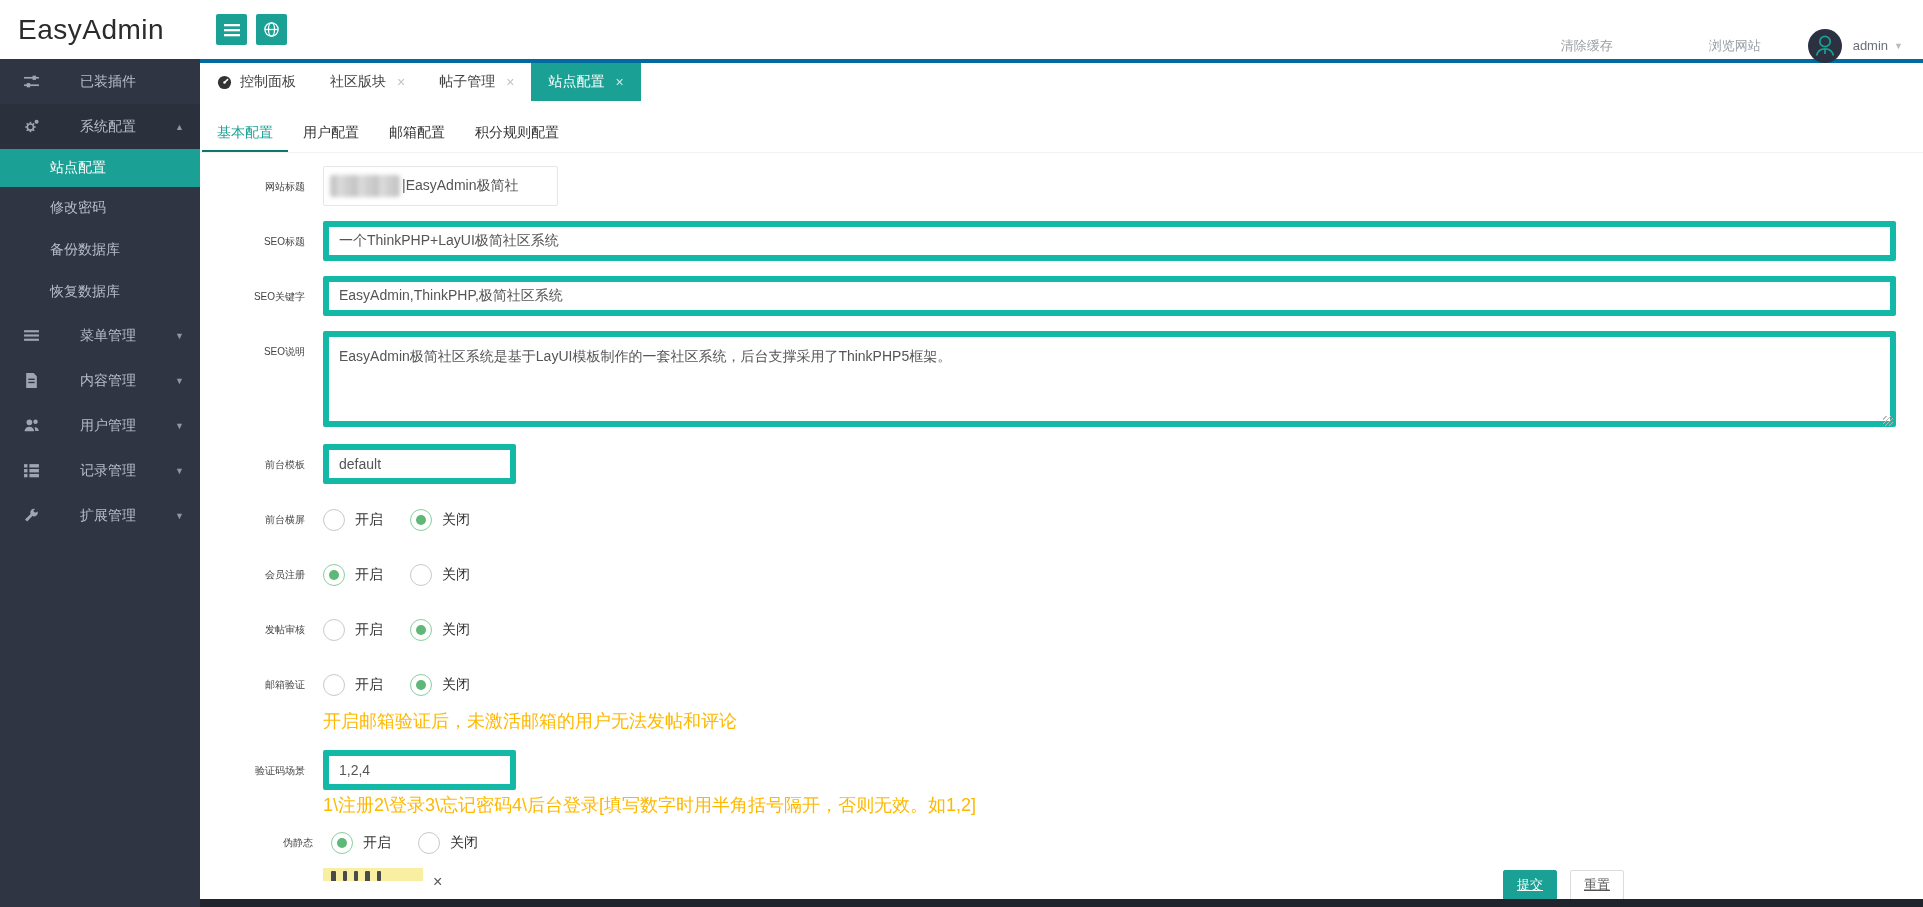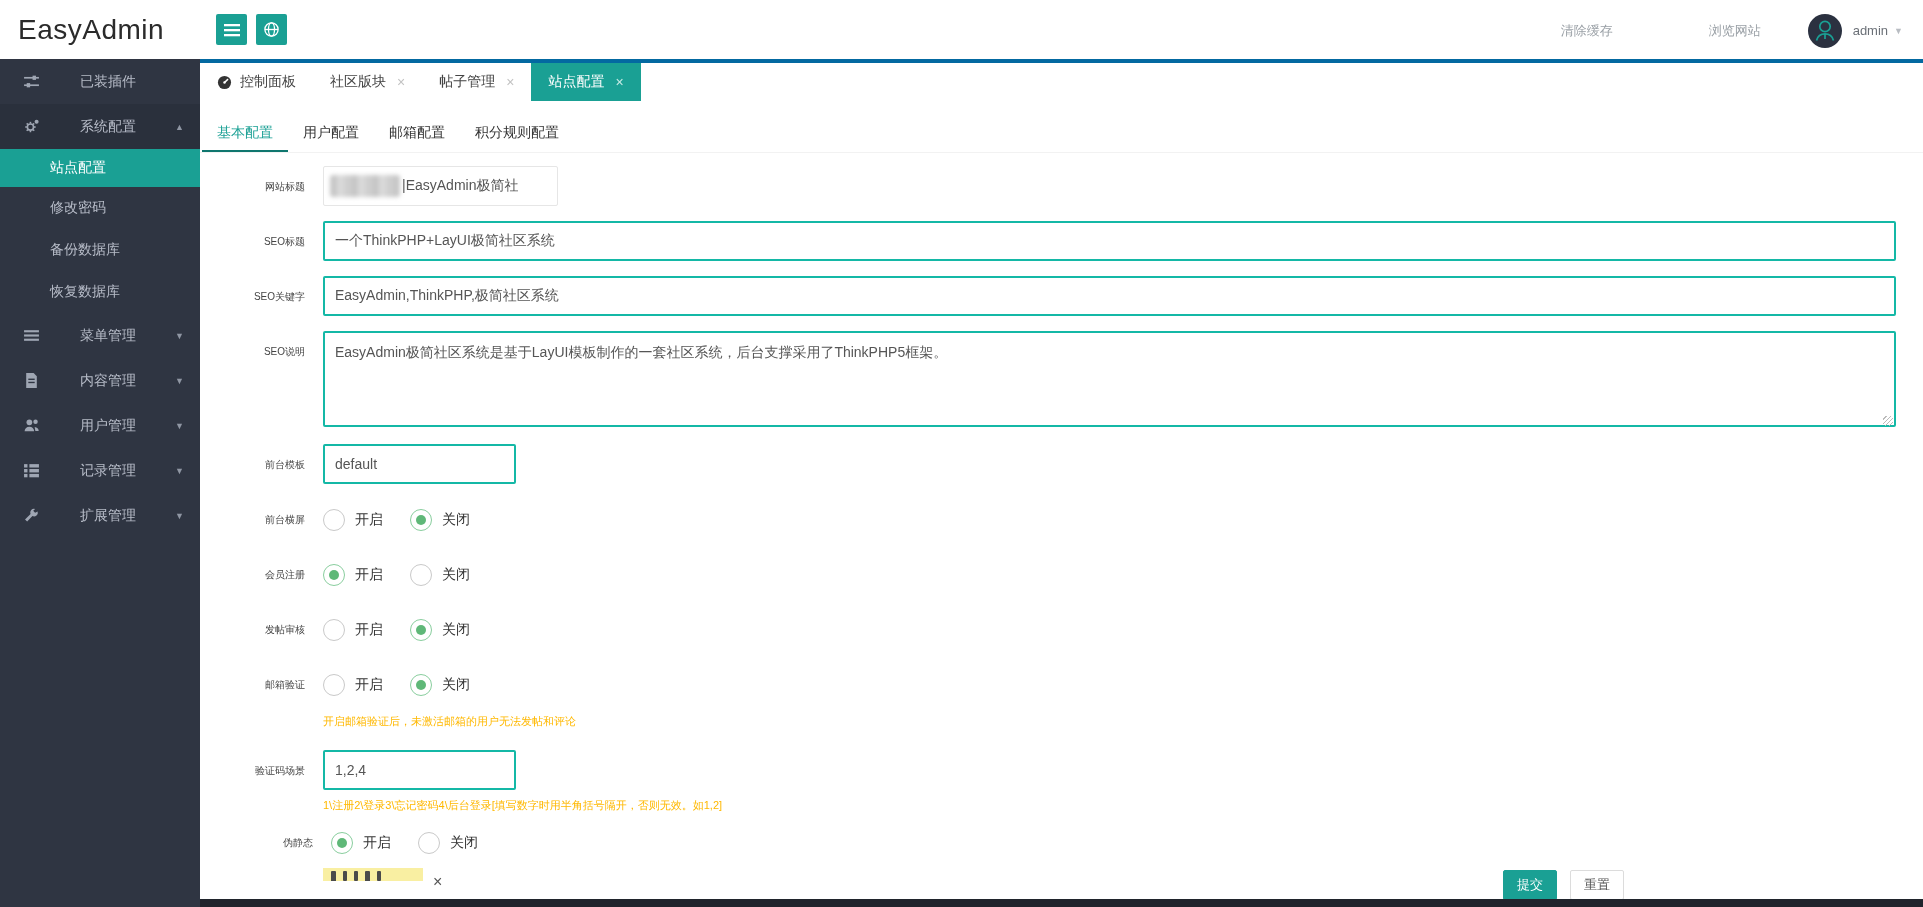--- a/index.html
+++ b/index.html
@@ -4,21 +4,21 @@
 <style>
   html,body{margin:0;padding:0;width:1923px;height:907px;overflow:hidden;background:#fff;
     font-family:"Liberation Sans","DejaVu Sans",sans-serif;-webkit-font-smoothing:antialiased;}
   
   .header{position:absolute;left:0;top:0;width:1923px;height:59px;background:#fff;z-index:5;}
   .logo{position:absolute;left:18px;top:0;width:182px;height:59px;line-height:59px;
     font-size:28px;color:#2b2b2b;letter-spacing:.5px;}
   .hbtn{position:absolute;top:14px;width:31px;height:31px;background:#1aa094;border:none;
     border-radius:2px;display:flex;align-items:center;justify-content:center;cursor:pointer;padding:0;}
   .hbtn.b1{left:216px;} .hbtn.b2{left:256px;}
-  .header-right{position:absolute;right:20px;top:1px;height:59px;display:flex;align-items:center;}
+  .header-right{position:absolute;right:20px;top:16px;height:59px;display:flex;align-items:center;}
   .hlink{color:#9aa0a6;font-size:13px;cursor:pointer;}
   .hlink.l1{margin-right:96px;} .hlink.l2{margin-right:46px;}
   .userbox{display:flex;align-items:center;cursor:pointer;}
   .uname{color:#6b7077;font-size:13px;margin-left:10px;}
   .ucaret{color:#b8bcc2;font-size:9px;margin-left:6px;}
   
   .sidebar{position:absolute;left:0;top:59px;width:200px;height:848px;background:#2f3542;}
   .sitem{display:flex;align-items:center;height:45px;padding:0 16px 0 23px;color:#b7bcc8;
     font-size:14px;cursor:pointer;position:relative;gap:28px;}
   .sitem .micon{width:17px;height:17px;margin-right:12px;flex-shrink:0;display:inline-flex;}
@@ -43,21 +43,21 @@
     padding-left:2px;}
   .ctab{padding:0 15px;line-height:40px;height:40px;font-size:14px;color:#333;cursor:pointer;
     box-sizing:border-box;}
   .ctab.active{color:#1aa094;border-bottom:2px solid #0f766e;}
   
   .form{padding:13px 27px 0 0;}
   .item{display:flex;margin-bottom:13px;}
   .item-label{width:123px;padding-right:18px;box-sizing:border-box;text-align:right;
     line-height:42px;color:#444;font-size:10px;flex-shrink:0;white-space:nowrap;}
   .ctrl{flex:1;min-width:0;}
-  .inp{height:40px;border:2px solid #14b8a6;border-radius:2px;padding:0 10px;font-size:14px;
+  .inp{height:40px;border:6px solid #14b8a6;border-radius:2px;padding:0 10px;font-size:14px;
     color:#555;box-sizing:border-box;outline:none;background:#fff;
     font-family:"Liberation Sans","DejaVu Sans",sans-serif;}
   .inp.full{width:100%;} .inp.w193{width:193px;}
   .ta-wrap{position:relative;width:100%;}
   textarea.inp{width:100%;height:96px;padding:9px 10px;resize:none;line-height:20px;}
   .resize-corner{position:absolute;right:3px;bottom:5px;width:10px;height:10px;
     background:repeating-linear-gradient(135deg,transparent 0 2px,#bbb 2px 3px);}
   .redacted-input{position:relative;width:235px;height:40px;border:1px solid #e6e6e6;
     border-radius:2px;box-sizing:border-box;display:flex;align-items:center;padding:0 6px;
     overflow:hidden;white-space:nowrap;}
@@ -68,33 +68,33 @@
   
   .radio-row{display:flex;align-items:center;height:42px;}
   .radio{display:inline-flex;align-items:center;cursor:pointer;}
   .radio + .radio{margin-left:27px;}
   .rcircle{width:22px;height:22px;border-radius:50%;box-sizing:border-box;
     border:1px solid #c9c9c9;background:#fff;position:relative;flex-shrink:0;}
   .radio.checked .rcircle{border-color:#89ce9e;}
   .radio.checked .rcircle::after{content:"";position:absolute;left:5px;top:5px;width:10px;
     height:10px;border-radius:50%;background:#5FB878;}
   .rlabel{margin-left:10px;font-size:14px;color:#333;}
-  .hint{margin-top:6px;font-size:11px;line-height:18px;color:#ffb800;}
+  .hint{margin-top:6px;font-size:18px;line-height:18px;color:#ffb800;}
   
   .artifact{display:flex;align-items:flex-start;margin-top:0;}
   .ybox{width:100px;height:13px;background:#f9efa2;overflow:hidden;display:flex;
     align-items:flex-start;padding:3px 6px 0 8px;box-sizing:border-box;}
   .ybox i{display:inline-block;width:5px;height:14px;background:#4a4a4a;margin-right:7px;
     border-radius:1px;}
   .ybox i.short{height:10px;width:4px;}
   .art-close{font-size:16px;color:#555;margin-left:10px;margin-top:6px;cursor:pointer;line-height:1;}
   
   .actions{position:absolute;left:1303px;top:811px;display:flex;}
   .btn{height:30px;border-radius:2px;font-size:13px;cursor:pointer;padding:0 13px;
-    font-family:"Liberation Sans","DejaVu Sans",sans-serif;}
+    font-family:"Liberation Sans","DejaVu Sans",sans-serif;text-decoration:underline;}
   .btn.primary{background:#1aa094;border:1px solid #1aa094;color:#fff;}
   .btn.plain{background:#fff;border:1px solid #dcdcdc;color:#555;margin-left:13px;}
 </style>
 </head>
 <body>
 
 <div class="header">
   <div class="logo">EasyAdmin</div>
 
   <button class="hbtn b1">

